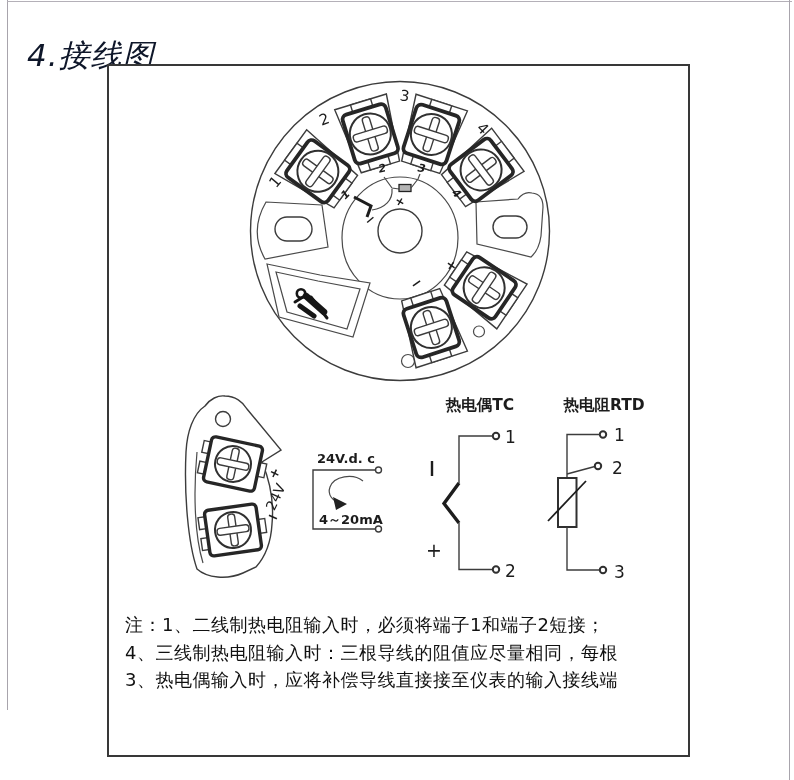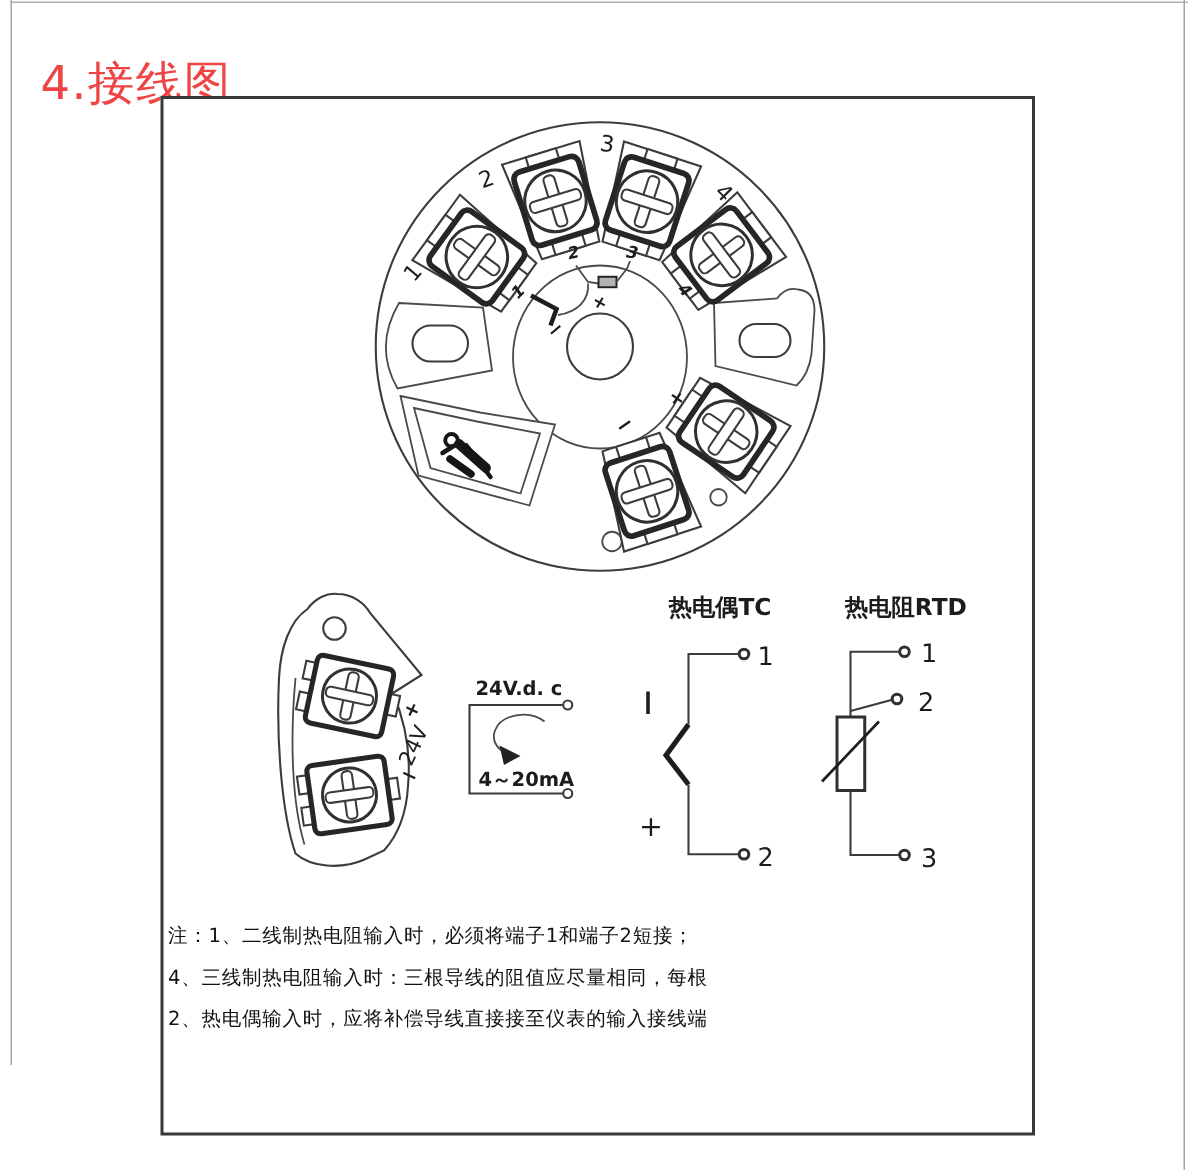--- a/index.html
+++ b/index.html
@@ -1,37 +1,37 @@
 <!DOCTYPE html>
 <html><head>
 <meta charset="utf-8">
 <style>
   html,body{margin:0;padding:0;background:#ffffff;}
   .page{position:relative;width:794px;height:780px;background:#fff;overflow:hidden;
         font-family:"DejaVu Sans","Liberation Sans",sans-serif;color:#1c1c1c;}
   .page-border-left{position:absolute;left:7px;top:0;width:1px;height:710px;background:#a8a4ac;}
   .page-border-top{position:absolute;left:7px;top:1px;width:785px;height:1px;background:#b4b0b8;}
   .page-border-right{position:absolute;left:789px;top:0;width:1px;height:780px;background:#a8a4ac;}
-  .title{position:absolute;left:27px;top:14px;font-size:31px;font-weight:500;color:#ef4444;letter-spacing:1px;}
+  .title{position:absolute;left:27px;top:14px;font-size:31px;font-weight:500;color:#0f172a;letter-spacing:1px;font-style:italic;}
   .diagram-box{position:absolute;left:107px;top:64px;width:579px;height:689px;border:2px solid #383838;background:#fff;}
   svg{position:absolute;left:0;top:0;font-family:"DejaVu Sans","Liberation Sans",sans-serif;}
   .thin{stroke:#3c3c3c;stroke-width:1.4;fill:none;}
   .hair{stroke:#4a4a4a;stroke-width:1.2;fill:none;}
   .mid{stroke:#303030;stroke-width:2;fill:none;}
   .thick{stroke:#262626;stroke-width:3.8;fill:none;}
   .thick2{stroke:#262626;stroke-width:3.4;fill:none;}
   .wfill{fill:#ffffff;}
   text{fill:#1c1c1c;}
   .num{font-size:15px;}
   .innum{font-size:11px;font-weight:bold;font-style:italic;}
   .sign{font-weight:bold;}
   .schlbl{font-size:17px;}
   .schtitle{font-size:15.5px;font-weight:bold;}
   .boxlbl{font-size:13px;font-weight:bold;}
-  .notes{position:absolute;left:112px;top:611px;width:560px;font-size:13px;line-height:27.6px;
+  .notes{position:absolute;left:125px;top:611px;width:560px;font-size:18px;line-height:27.6px;
          color:#111;letter-spacing:0.5px;}
 </style>
 </head>
 <body>
 
 <div class="page">
   <div class="page-border-left"></div>
   <div class="page-border-top"></div>
   <div class="page-border-right"></div>
 
@@ -164,15 +164,15 @@
       <circle cx="603" cy="570" r="3.2" class="mid wfill"></circle>
       <text class="schlbl" x="614" y="441">1</text>
       <text class="schlbl" x="612" y="474">2</text>
       <text class="schlbl" x="614" y="578">3</text>
     </g>
   </svg>
 
   <div class="notes">
       <div>注：1、二线制热电阻输入时，必须将端子1和端子2短接；</div>
       <div>4、三线制热电阻输入时：三根导线的阻值应尽量相同，每根</div>
-      <div>2、热电偶输入时，应将补偿导线直接接至仪表的输入接线端</div>
+      <div>3、热电偶输入时，应将补偿导线直接接至仪表的输入接线端</div>
     </div>
 </div>
 
 </body></html>

